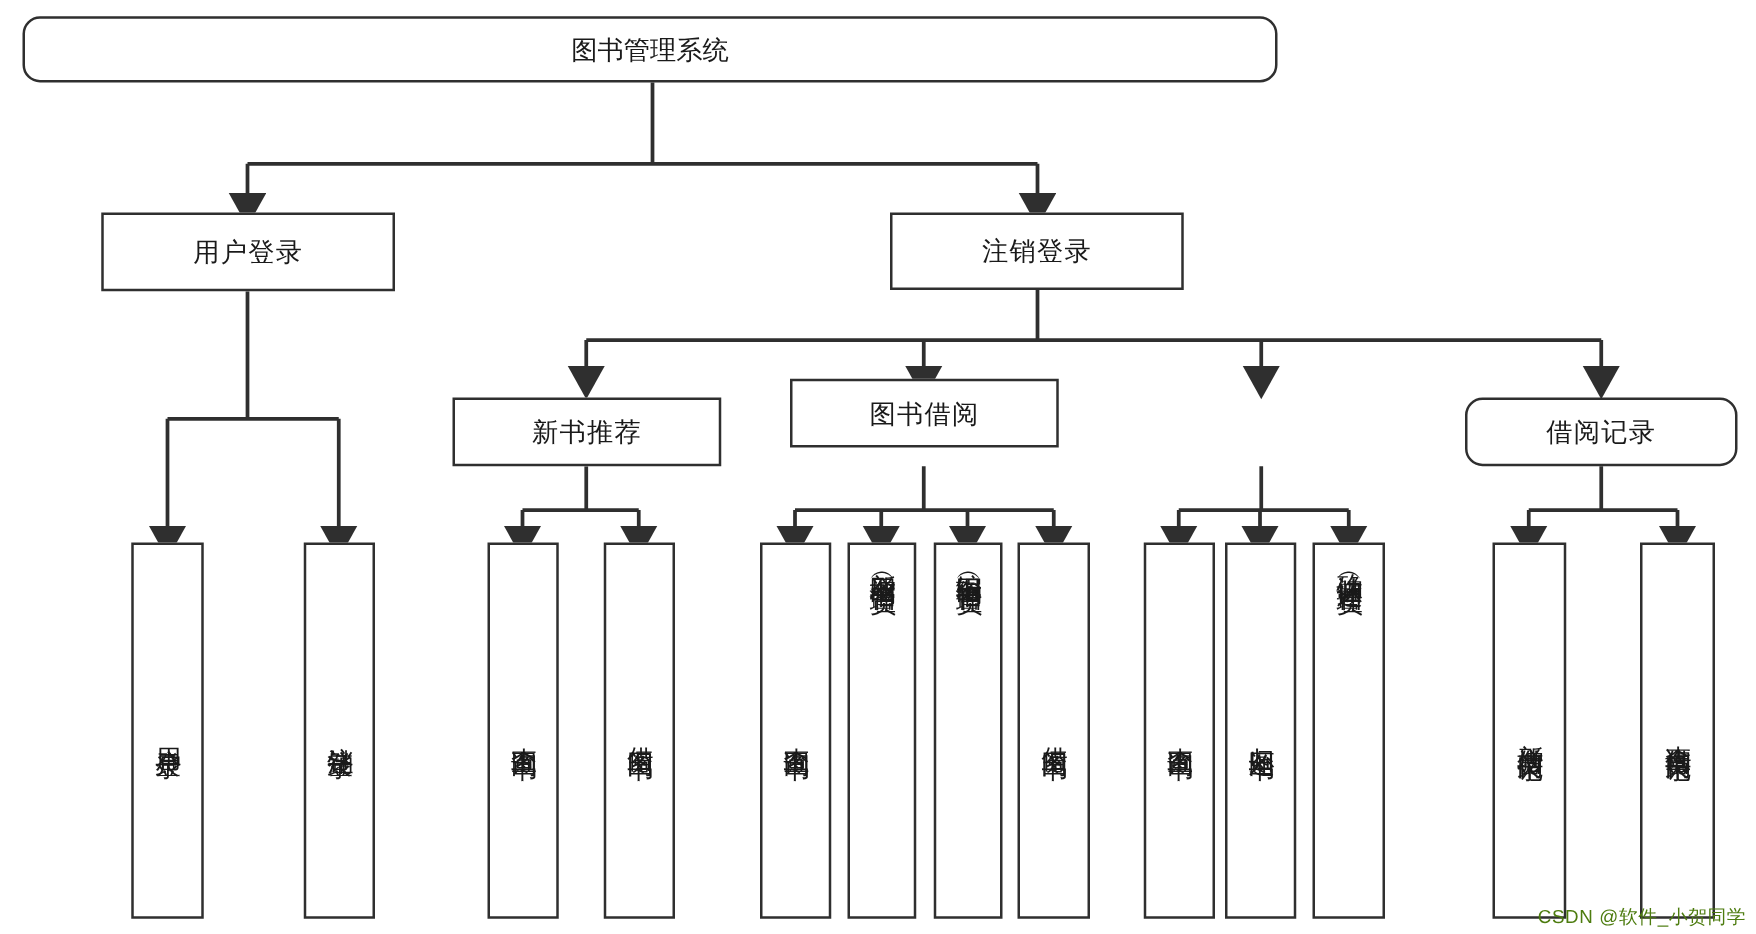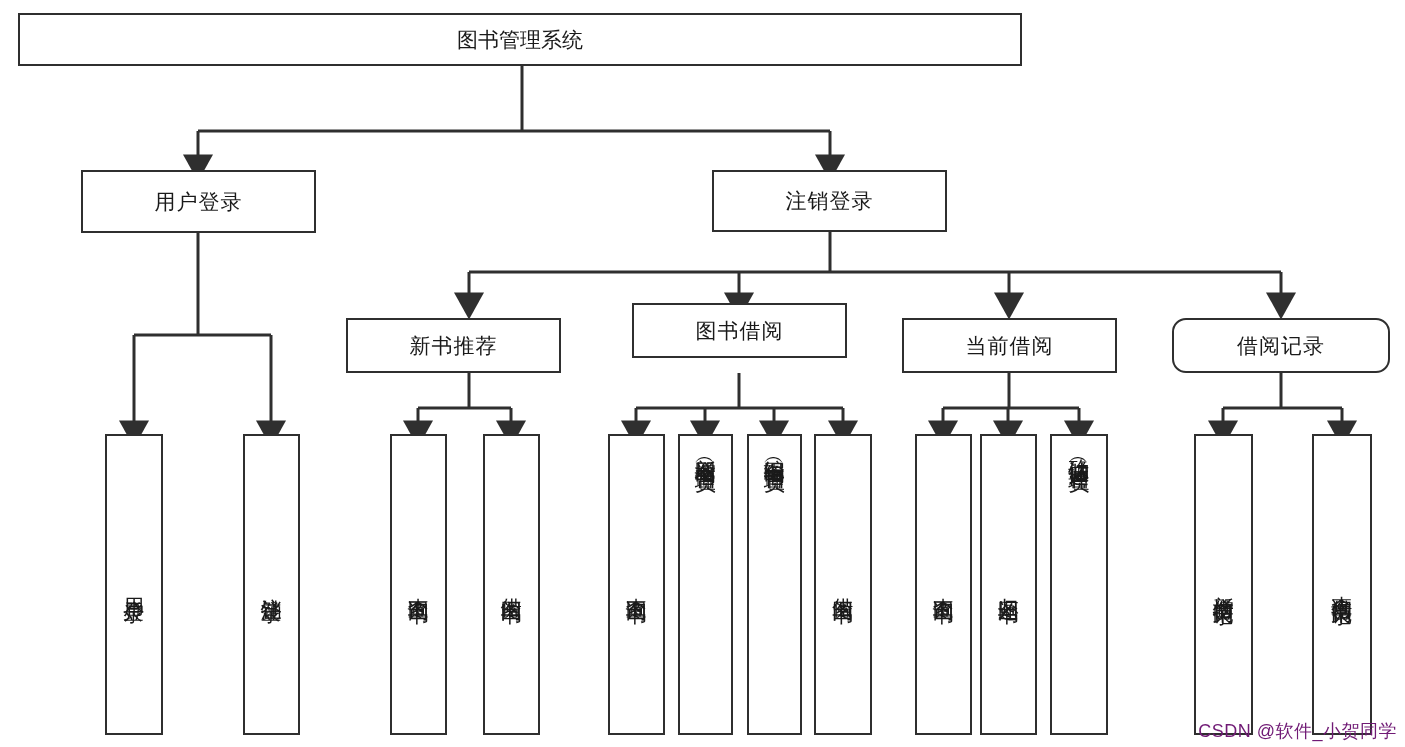--- a/index.html
+++ b/index.html
@@ -11,21 +11,21 @@
         color:#1a1a1a;}
   .node.h{font-size:21px;letter-spacing:1px;}
   .node.root{font-size:21px;}
   .leaf{position:absolute;box-sizing:border-box;background:#ffffff;border:2px solid #2f2f2f;
         display:flex;justify-content:center;}
   .vtext{writing-mode:vertical-rl;text-orientation:upright;font-size:21px;line-height:1.12;
          color:#1a1a1a;letter-spacing:2px;white-space:nowrap;}
   .leaf.mid{align-items:center;}
   .leaf.top{align-items:flex-start;}
   .leaf.top .vtext{margin-top:6px;}
-  .watermark{position:absolute;right:8px;bottom:4px;font-size:18px;color:#701a75;
+  .watermark{position:absolute;right:8px;bottom:4px;font-size:15px;color:#4d7c0f;
              letter-spacing:0.5px;white-space:nowrap;}
 </style>
 </head>
 <body>
 
 <div id="stage">
 
   <svg id="wires" viewBox="0 0 1405 747">
     <defs>
       <marker id="ah" markerWidth="11" markerHeight="11" refX="1.2" refY="5" orient="auto" markerUnits="strokeWidth">
@@ -69,39 +69,36 @@
       <path d="M1008,408 L1008,424" marker-end="url(#ah)"></path>
       <path d="M1079,408 L1079,424" marker-end="url(#ah)"></path>
 
       <path d="M1281,373 L1281,408"></path>
       <path d="M1223,408 L1342,408"></path>
       <path d="M1223,408 L1223,424" marker-end="url(#ah)"></path>
       <path d="M1342,408 L1342,424" marker-end="url(#ah)"></path>
     </g>
   </svg>
 
-  <div class="node root" style="left:18px;top:13px;width:1004px;height:53px;">
+  <div class="node root" style="left:18px;top:13px;width:1004px;height:53px;border-radius:14px;">
     <span>图书管理系统</span>
   </div>
 
   <div class="node h" style="left:81px;top:170px;width:235px;height:63px;">
     <span>用户登录</span>
   </div>
   <div class="node h" style="left:712px;top:170px;width:235px;height:62px;">
     <span>注销登录</span>
   </div>
 
-  <div class="node h" style="left:346px;top:318px;width:215px;height:55px;">
+  <div class="node h" style="left:362px;top:318px;width:215px;height:55px;">
     <span>新书推荐</span>
   </div>
   <div class="node h" style="left:632px;top:303px;width:215px;height:55px;">
     <span>图书借阅</span>
-  </div>
-  <div class="node h" style="left:902px;top:318px;width:215px;height:55px;">
-    <span>当前借阅</span>
   </div>
   <div class="node h" style="left:1172px;top:318px;width:218px;height:55px;border-radius:14px;">
     <span>借阅记录</span>
   </div>
 
   <div class="leaf mid" style="left:105px;top:434px;width:58px;height:301px;">
     <span class="vtext">用户登录</span>
   </div>
   <div class="leaf mid" style="left:243px;top:434px;width:57px;height:301px;">
     <span class="vtext">注销登录</span>

